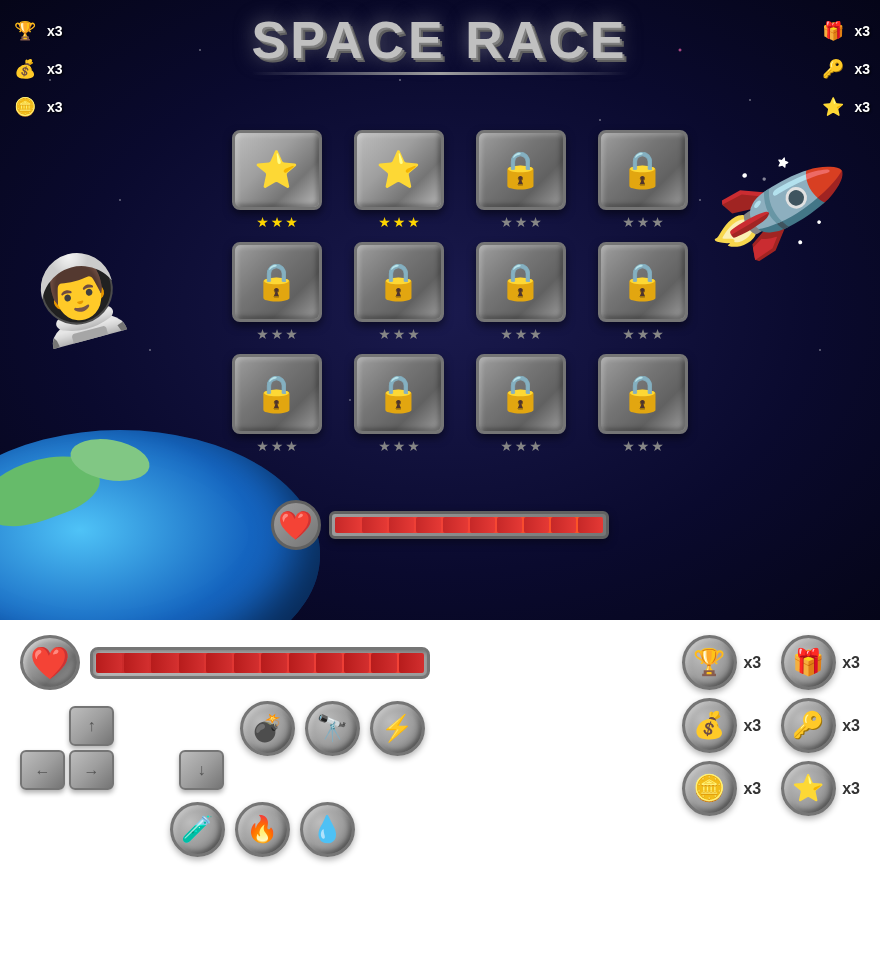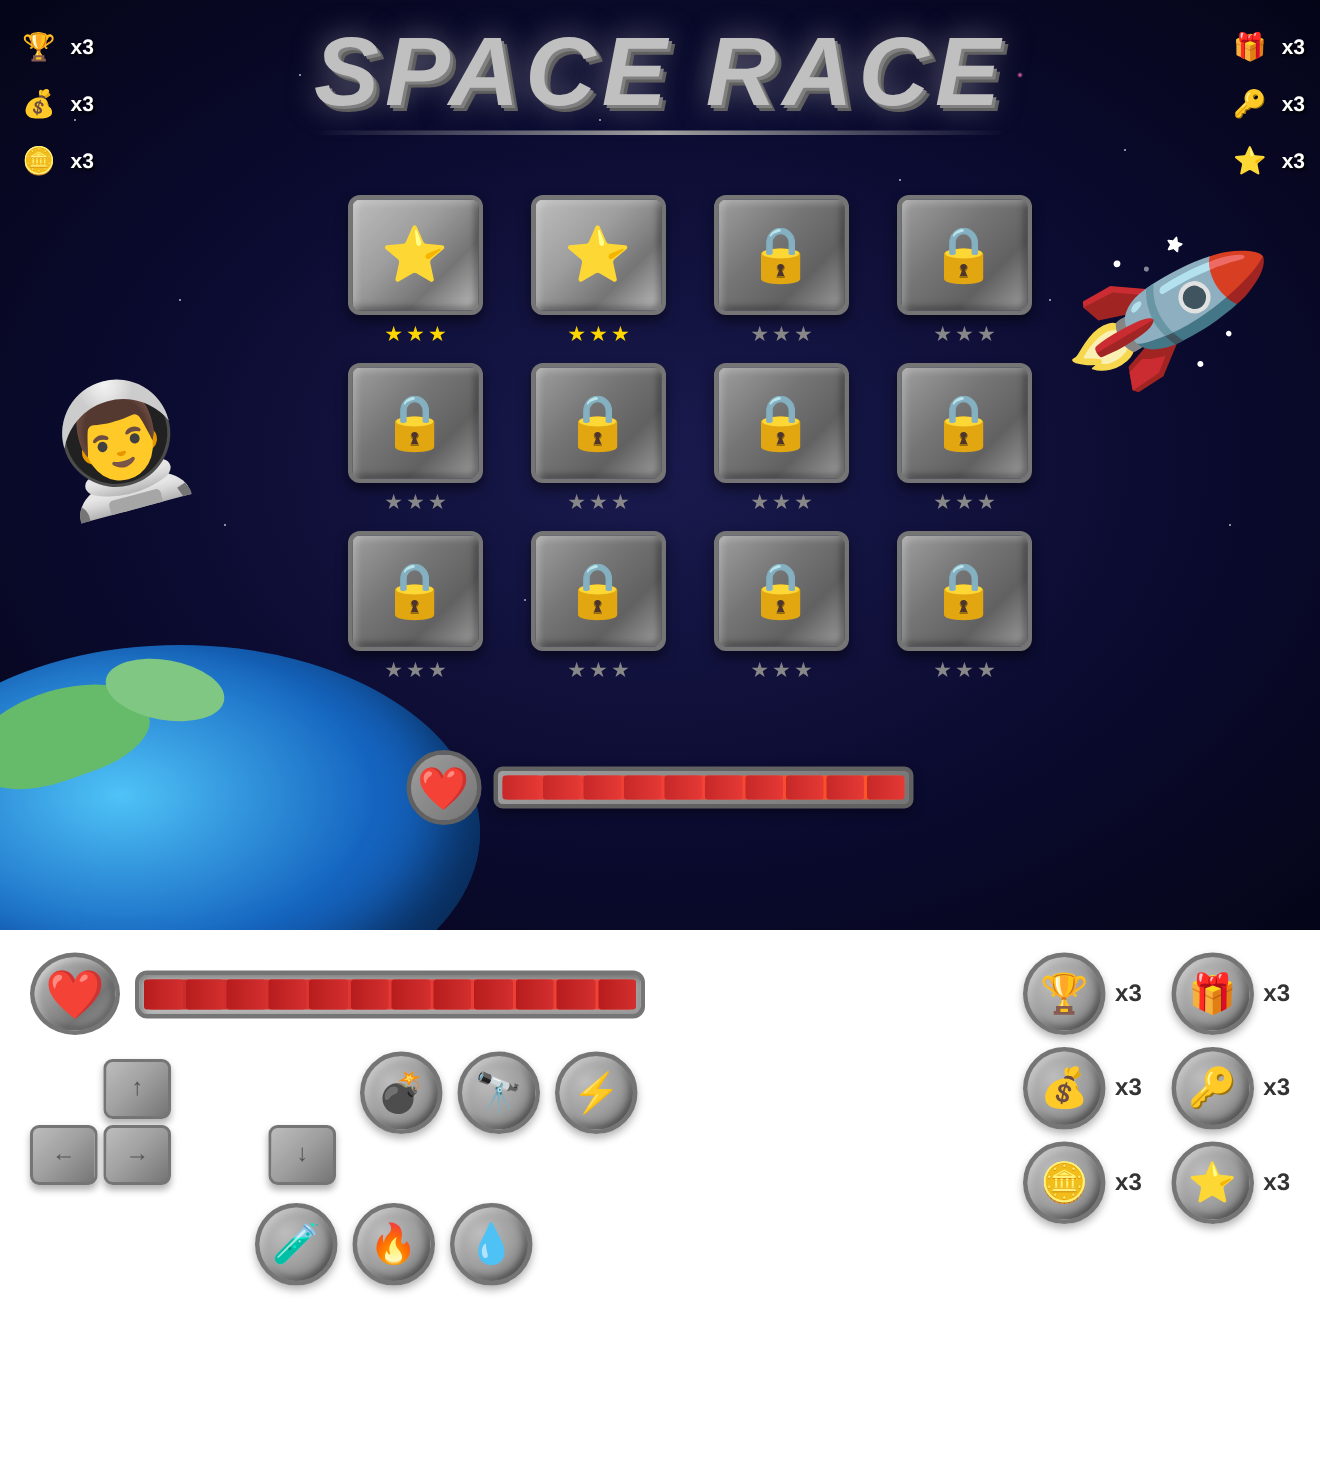--- a/index.html
+++ b/index.html
@@ -75,23 +75,22 @@
       border-radius: 50%;
       transform: rotate(10deg);
     }
 
     
     .game-title {
       position: absolute;
       top: 10px;
       left: 50%;
       transform: translateX(-50%);
-      font-size: 65px;
+      font-size: 52px;
       font-weight: 900;
-      font-style: italic;
       color: #c0c0c0;
       text-shadow:
         2px 2px 0 #808080,
         4px 4px 0 #606060,
         0 0 20px rgba(200,200,200,0.5);
       letter-spacing: 4px;
       white-space: nowrap;
       font-family: 'Impact', Arial Black, sans-serif;
       text-transform: uppercase;
     }

